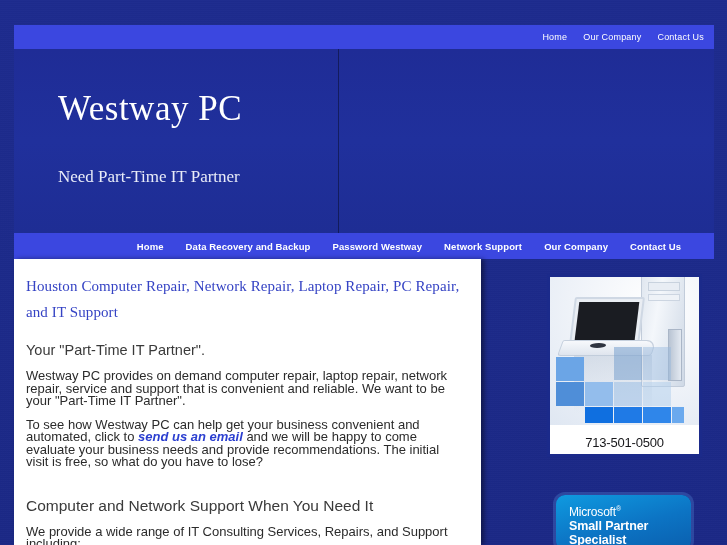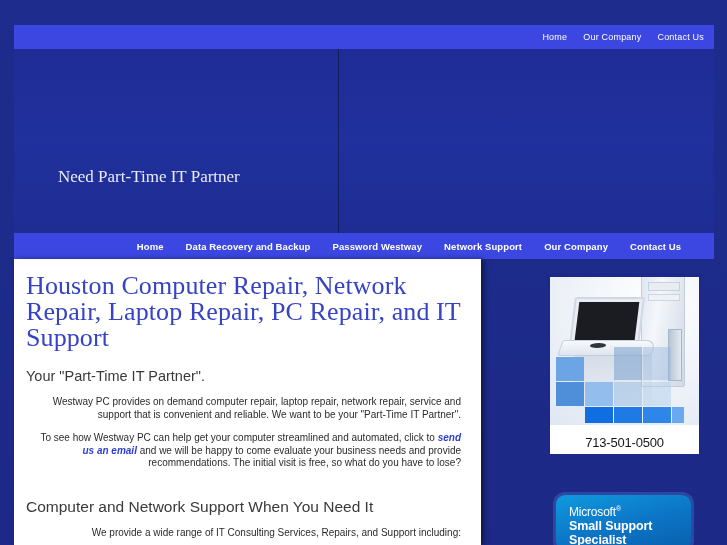--- a/index.html
+++ b/index.html
@@ -142,43 +142,42 @@
     box-shadow: 3px 0 5px rgba(0,0,0,0.45);
     box-sizing: border-box;
     padding: 8px 20px 0 12px;
     overflow: hidden;
   }
   h1.page-title {
     margin: 6px 0 0 0;
     color: #3543c4;
     font-family: "Liberation Serif", serif;
     font-weight: normal;
-    font-size: 26px;
+    font-size: 15px;
     line-height: 26px;
     letter-spacing: 0.1px;
   }
   h2.sub-head {
     margin: 16px 0 0 0;
     color: #3a3a3a;
     font-family: "Liberation Sans", sans-serif;
     font-weight: normal;
     font-size: 14.5px;
     line-height: 18px;
   }
   h2.sub-head.spaced {
     margin-top: 28px;
     font-size: 15.5px;
   }
   p.body-text {
     margin: 11px 0 0 0;
     color: #2b2b2b;
-    font-size: 10px;
+    font-size: 13px;
     line-height: 12.5px;
     font-family: "Liberation Sans", sans-serif;
-    text-align: right;
   }
   p.body-text a.inline-link {
     color: #2b3fd0;
     font-weight: bold;
     text-decoration: none;
     font-style: italic;
   }
 
   
   .col-side {
@@ -356,20 +355,21 @@
 
   <div class="topbar">
     <div class="topbar-links">
       <a href="#">Home</a>
       <a href="#">Our Company</a>
       <a href="#">Contact Us</a>
     </div>
   </div>
 
   <div class="banner">
+    <div class="brand">Westway PC</div>
     <div class="tagline">Need Part-Time IT Partner</div>
   </div>
 
   <div class="mainnav">
     <a href="#">Home</a>
     <a href="#">Data Recovery and Backup</a>
     <a href="#">Password Westway</a>
     <a href="#">Network Support</a>
     <a href="#">Our Company</a>
     <a href="#">Contact Us</a>
@@ -379,21 +379,21 @@
 
     <div class="col-main">
       <h1 class="page-title">Houston Computer Repair, Network Repair, Laptop Repair, PC Repair, and IT Support</h1>
 
       <h2 class="sub-head">Your "Part-Time IT Partner".</h2>
 
       <p class="body-text">Westway PC provides on demand computer repair, laptop repair, network repair, service and support that is convenient and reliable. We want to be your "Part-Time IT Partner".</p>
 
 
       <p class="body-text">
-        <span>To see how Westway PC can help get your computer streamlined and automated, click to </span><a class="inline-link" href="#">send us an email</a><span> and we will be happy to come evaluate your business needs and provide recommendations. The initial visit is free, so what do you have to lose?</span>
+        <span>To see how Westway PC can help get your business convenient and automated, click to </span><a class="inline-link" href="#">send us an email</a><span> and we will be happy to come evaluate your business needs and provide recommendations. The initial visit is free, so what do you have to lose?</span>
       </p>
 
       <h2 class="sub-head spaced">Computer and Network Support When You Need It</h2>
 
       <p class="body-text">We provide a wide range of IT Consulting Services, Repairs, and Support including:</p>
 
     </div>
 
     <div class="col-side">
 
@@ -418,19 +418,19 @@
             <div class="sq" style="left:58px; top:60px; width:28px; height:16px; background:#1f7ae6;"></div>
             <div class="sq" style="left:87px; top:60px; width:28px; height:16px; background:#2f86ea;"></div>
             <div class="sq" style="left:116px;top:60px; width:12px; height:16px; background:#6aa9ee;"></div>
           </div>
         </div>
         <div class="phone">713-501-0500</div>
       </div>
 
       <div class="ms-badge">
         <div class="ms-line1"><span>Microsoft</span><sup>®</sup></div>
-        <div class="ms-line2">Small Support</div>
+        <div class="ms-line2">Small Partner</div>
         <div class="ms-line3">Specialist</div>
       </div>
 
     </div>
   </div>
 </div>
 
 </body></html>

